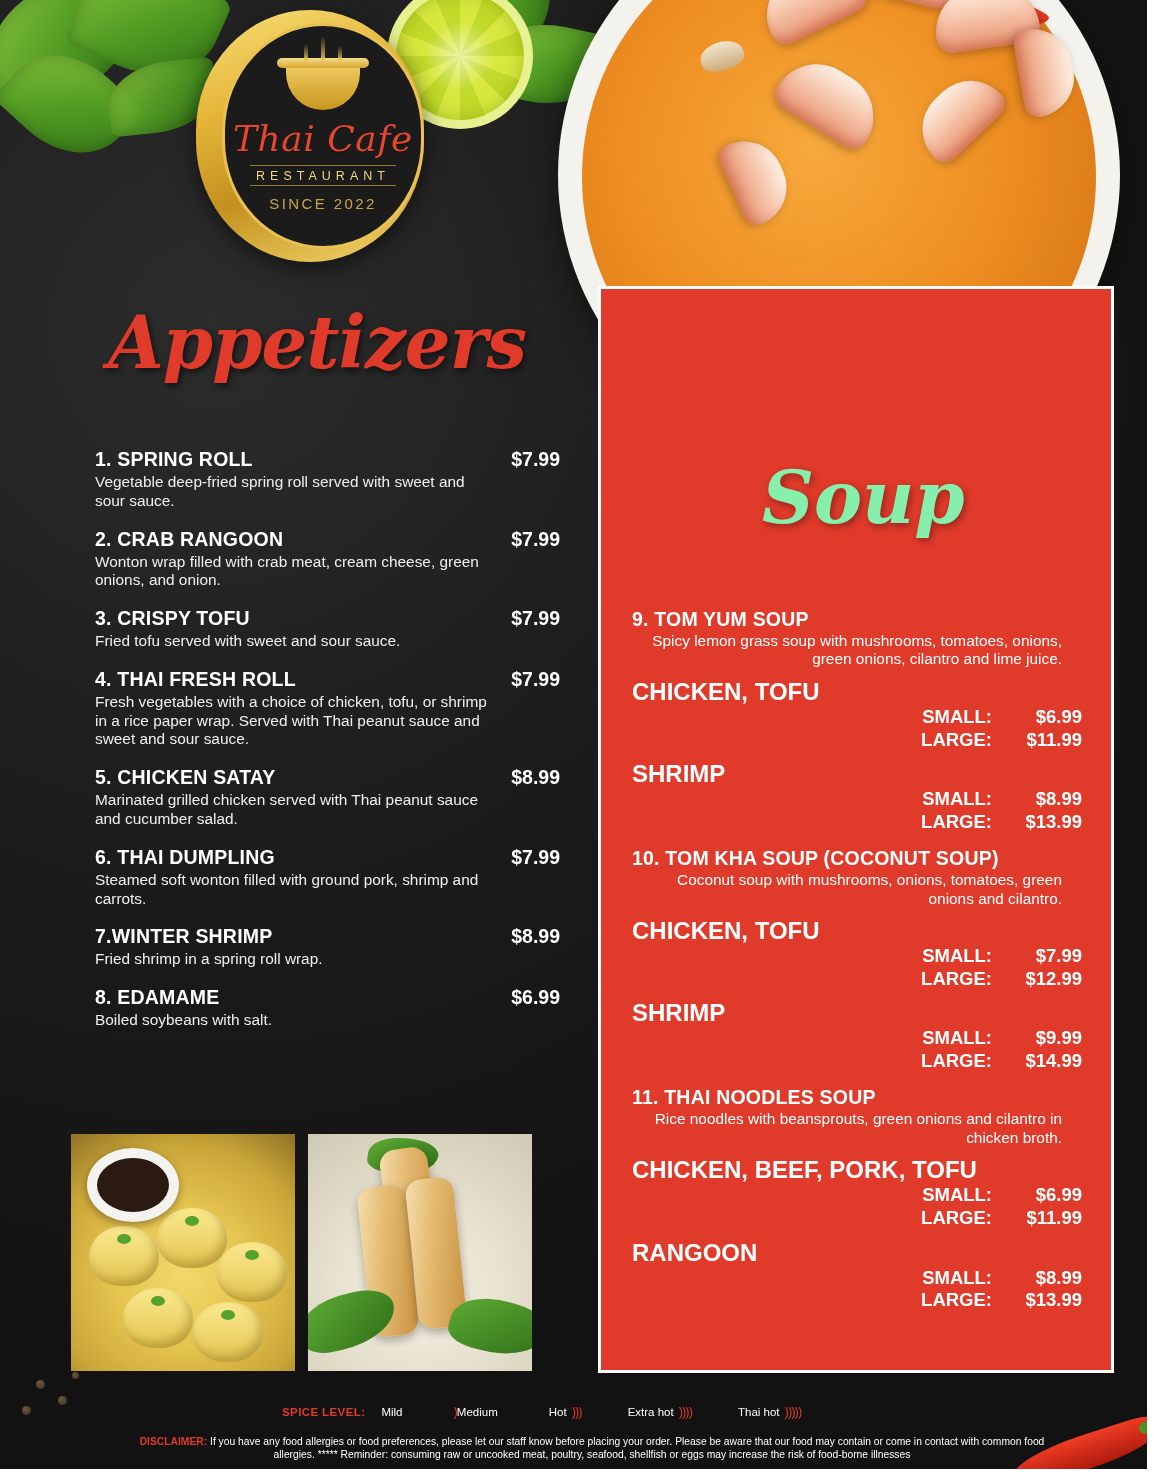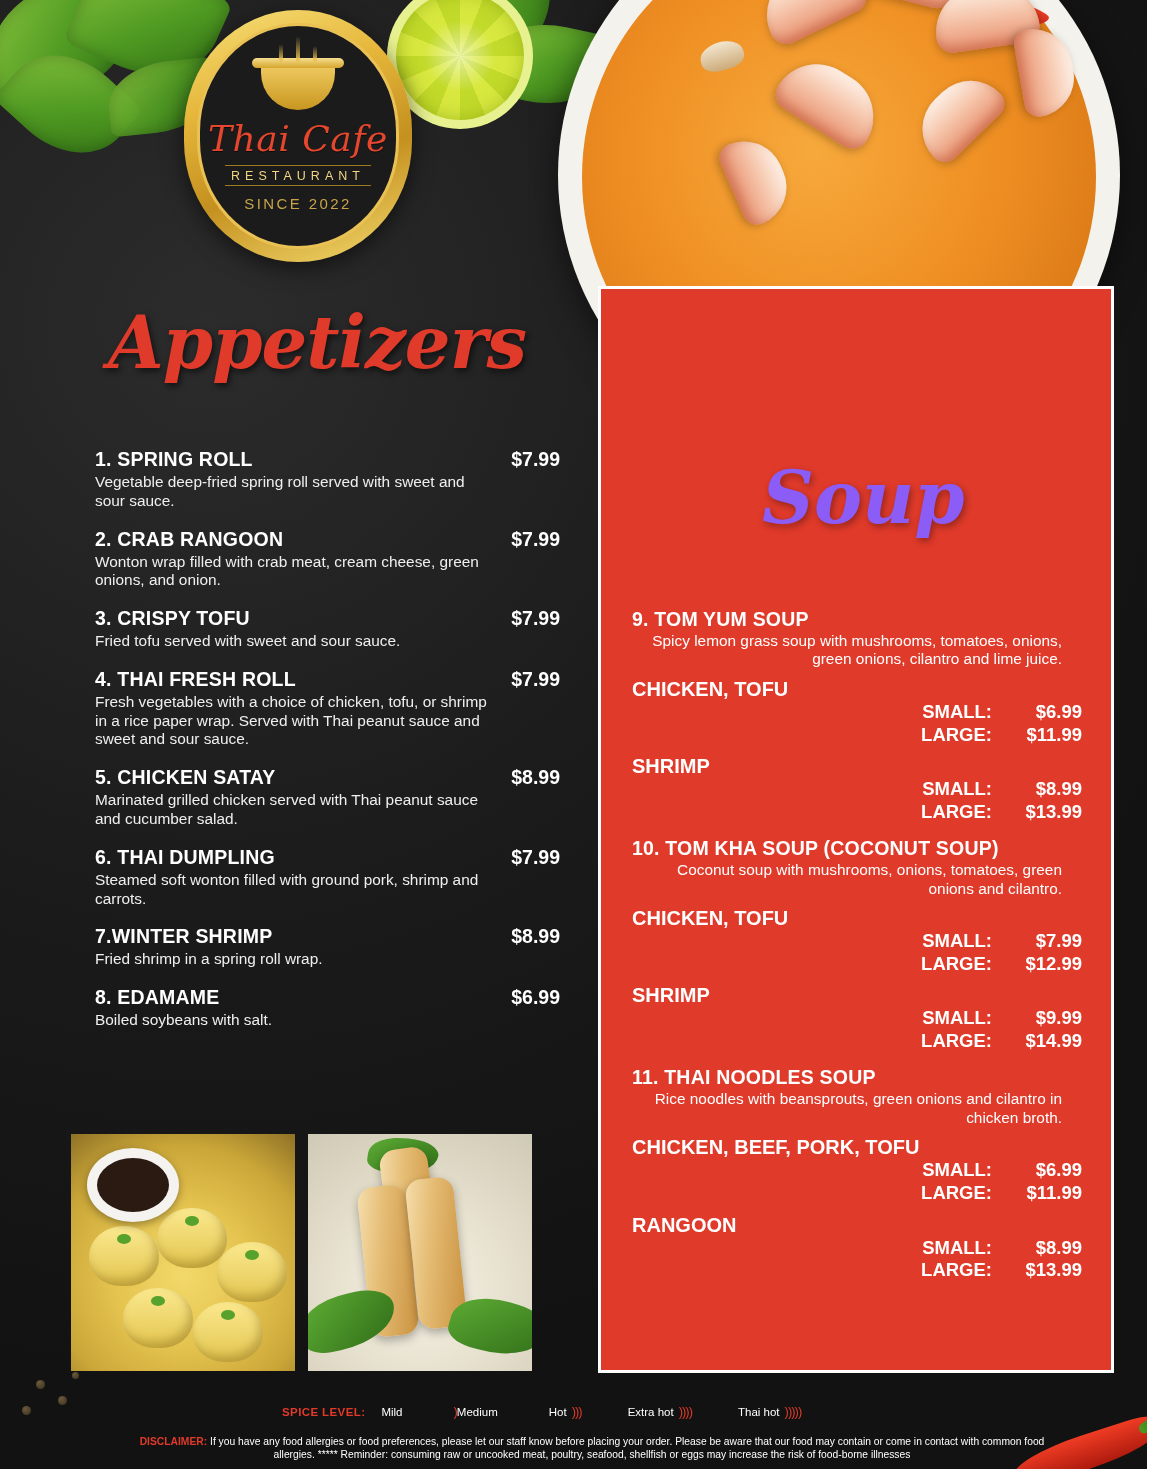--- a/index.html
+++ b/index.html
@@ -78,26 +78,26 @@
   .lime::after {
     content:"";
     position:absolute; inset:22%;
     border-radius:50%;
     background: radial-gradient(circle, rgba(255,255,255,.55), rgba(255,255,255,0) 70%);
   }
 
   
   .logo {
     position: absolute;
-    left: 184px; top: 10px;
+    left: 196px; top: 10px;
     width: 228px; height: 252px;
     border-radius: 50% / 48%;
     background: linear-gradient(160deg, #f7e07a 0%, #e6b73b 32%, #c4901f 62%, #f3d96d 100%);
     box-shadow: 0 6px 22px rgba(0,0,0,.55);
-    display: flex; align-items: center; justify-content: center;
+    display: flex; align-items: center; justify-content: flex-end;
   }
   .logo-inner {
     width: 196px; height: 220px;
     border-radius: 50% / 48%;
     background: #1b1b1b;
     border: 3px solid #e9c154;
     display: flex; flex-direction: column;
     align-items: center; justify-content: center;
     gap: 2px;
   }
@@ -325,21 +325,21 @@
     border: 3px solid #ffffff;
     box-sizing: border-box;
   }
   .soup-title {
     position: absolute;
     left: 762px; top: 455px;
     font-family: "DejaVu Serif", serif;
     font-style: italic;
     font-weight: bold;
     font-size: 72px;
-    color: #8b5cf6;
+    color: #86efac;
     text-shadow: 2px 3px 7px rgba(0,0,0,.35);
   }
   .soup-list {
     position: absolute;
     left: 632px; top: 608px;
     width: 450px;
     color: #ffffff;
   }
   .soup-item { margin-bottom: 14px; }
   .soup-name {
@@ -349,21 +349,21 @@
   }
   .soup-desc {
     font-size: 15.4px;
     line-height: 1.2;
     margin-top: 1px;
     max-width: 430px;
     text-align: right;
   }
   .variant { margin-top: 9px; }
   .variant-label {
-    font-size: 20px;
+    font-size: 24px;
     font-weight: bold;
   }
   .size-row {
     display: flex;
     justify-content: flex-end;
     font-size: 18.5px;
     font-weight: bold;
     line-height: 1.22;
   }
   .size-row .size-price { min-width: 90px; text-align: right; }

